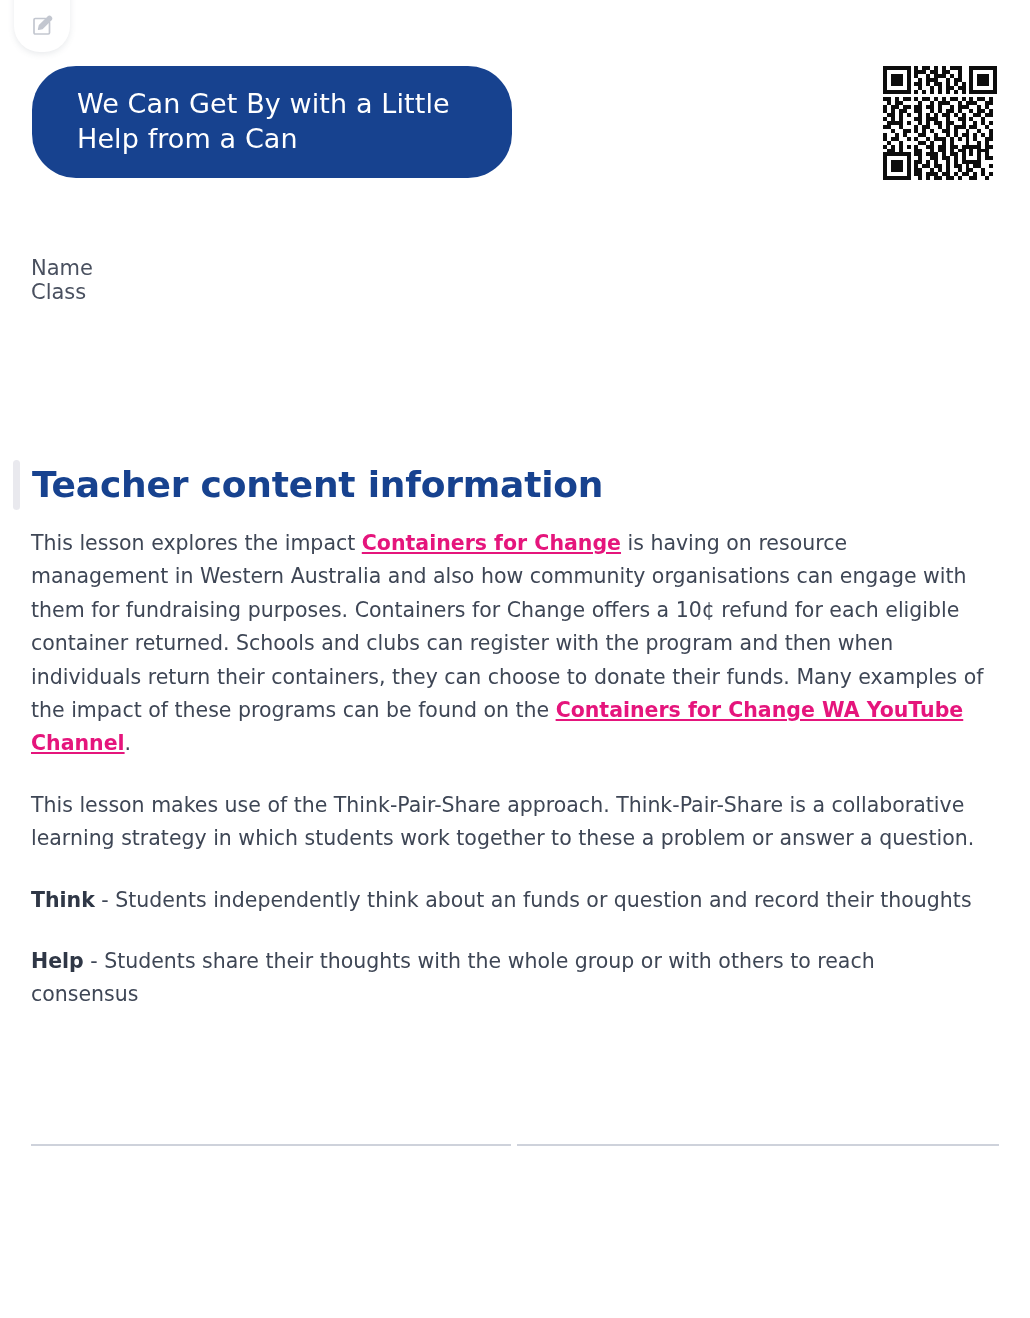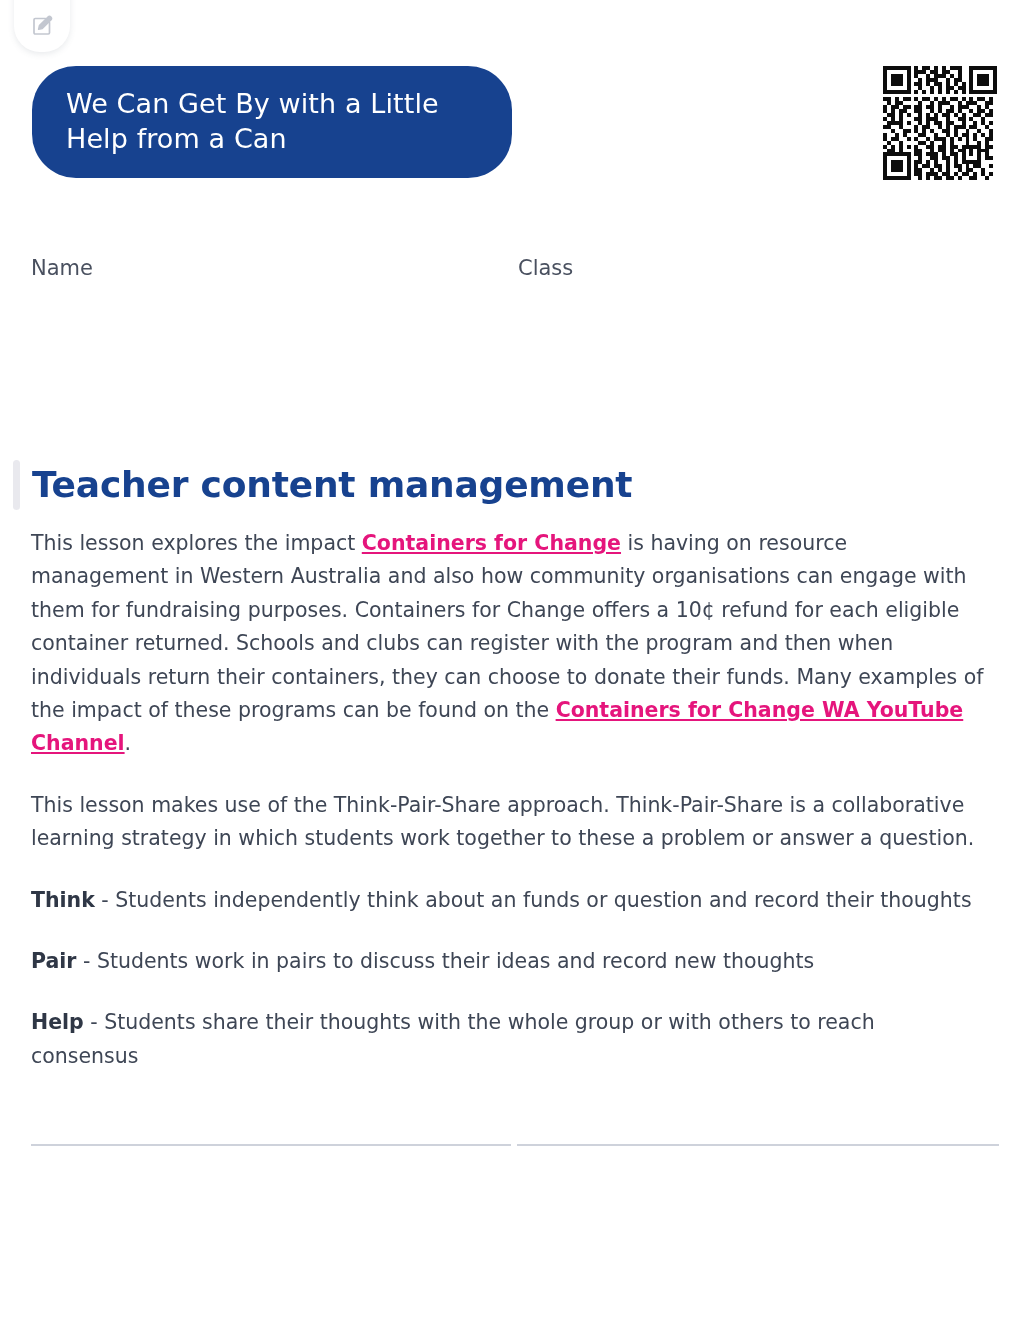--- a/index.html
+++ b/index.html
@@ -41,40 +41,41 @@
     display: flex;
     align-items: center;
     z-index: 6;
   }
   .title-badge-text {
     color: #ffffff;
     font-family: "DejaVu Sans", sans-serif;
     font-size: 27px;
     font-weight: 400;
     line-height: 1.28;
-    padding-left: 34px;
+    padding-left: 45px;
     padding-right: 20px;
     letter-spacing: .1px;
   }
 
   
   .qr-wrap {
     position: absolute;
     right: 33px; top: 66px;
     width: 114px; height: 114px;
     background: #ffffff;
   }
   .qr-wrap svg { display: block; width: 114px; height: 114px; }
 
   
   .field-labels {
     position: absolute;
     left: 31px; top: 256px;
     width: 968px;
     display: flex;
+    flex-direction: column;
   }
   .field-label {
     color: #49505F;
     font-size: 21px;
     font-family: "DejaVu Sans", sans-serif;
     font-weight: 400;
   }
   .field-label.name  { width: 487px; }
   .field-label.class { width: 481px; }
 
@@ -400,38 +401,35 @@
   </svg>
 </div>
 
 <div class="field-labels">
   <div class="field-label name">Name</div>
   <div class="field-label class">Class</div>
 </div>
 
 <div class="section-heading-row">
   <div class="heading-accent"></div>
-  <h1 class="section-heading">Teacher content management</h1>
+  <h1 class="section-heading">Teacher content information</h1>
 </div>
 
 <div class="content">
 
   <p class="para tight">
     <span>This lesson explores the impact </span><a class="link" href="#">Containers for Change</a><span> is having on resource management in Western Australia and also how community organisations can engage with them for fundraising purposes. Containers for Change offers a 10¢ refund for each eligible container returned. Schools and clubs can register with the program and then when individuals return their containers, they can choose to donate their funds. Many examples of the impact of these programs can be found on the </span><a class="link" href="#">Containers for Change WA YouTube Channel</a><span>.</span>
   </p>
 
   <p class="para">This lesson makes use of the Think-Pair-Share approach. Think-Pair-Share is a collaborative learning strategy in which students work together to these a problem or answer a question.</p>
 
   <p class="para">
     <b>Think</b><span> - Students independently think about an funds or question and record their thoughts</span>
   </p>
 
-  <p class="para">
-    <b>Pair</b><span> - Students work in pairs to discuss their ideas and record new thoughts</span>
-  </p>
 
   <p class="para">
     <b>Help</b><span> - Students share their thoughts with the whole group or with others to reach consensus</span>
   </p>
 
 </div>
 
 <div class="rules">
   <div class="rule left"></div>
   <div class="rule right"></div>

